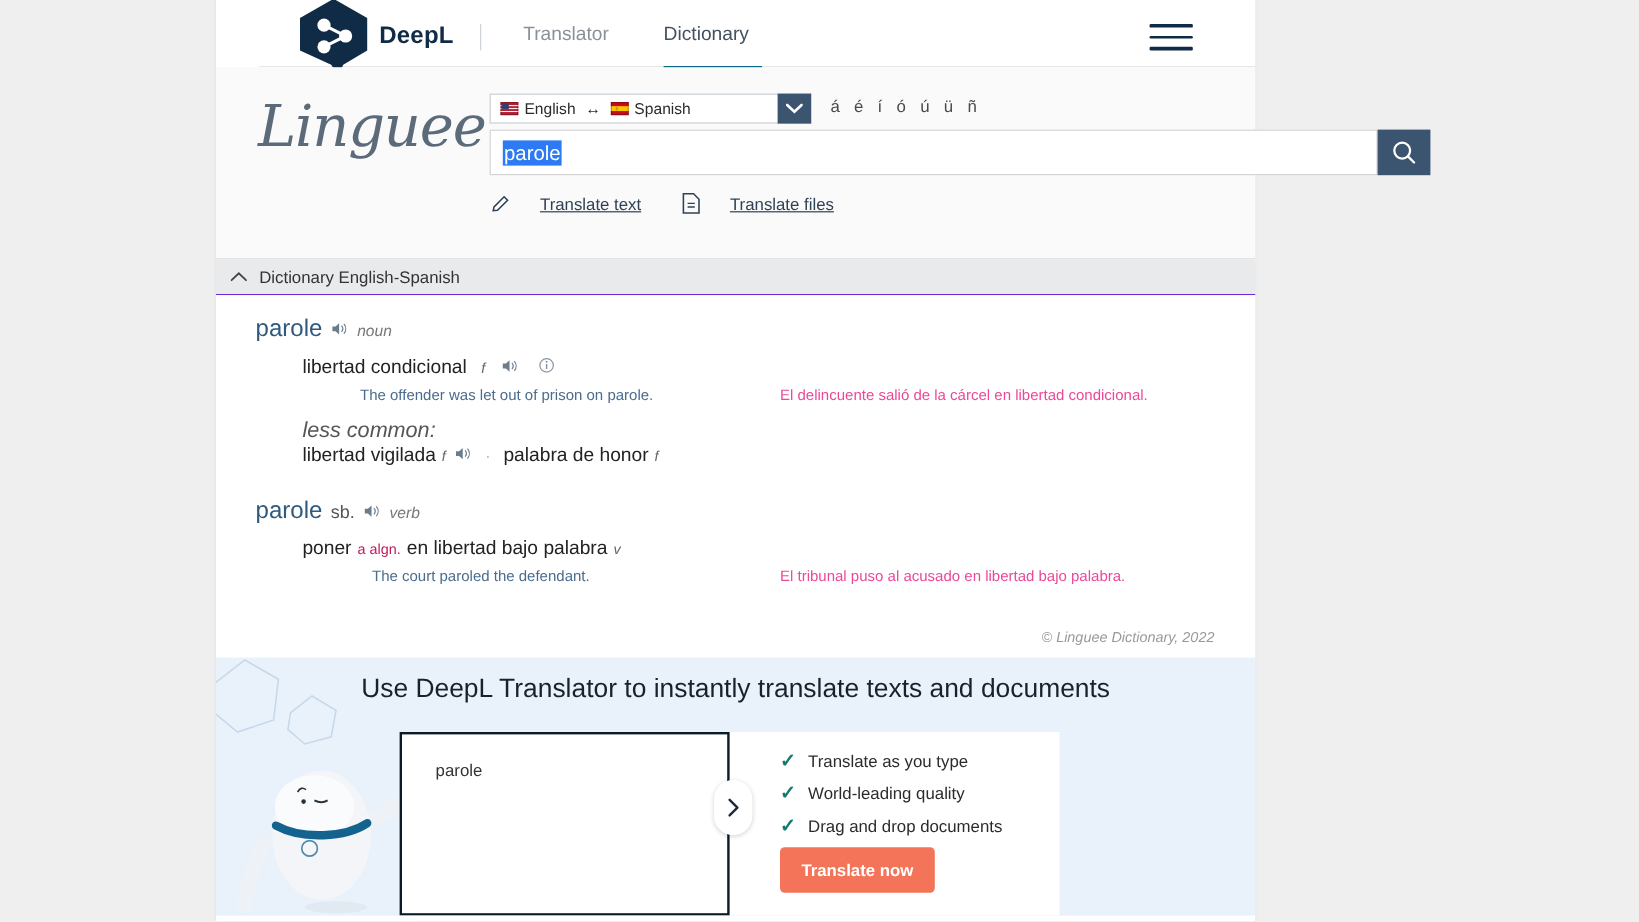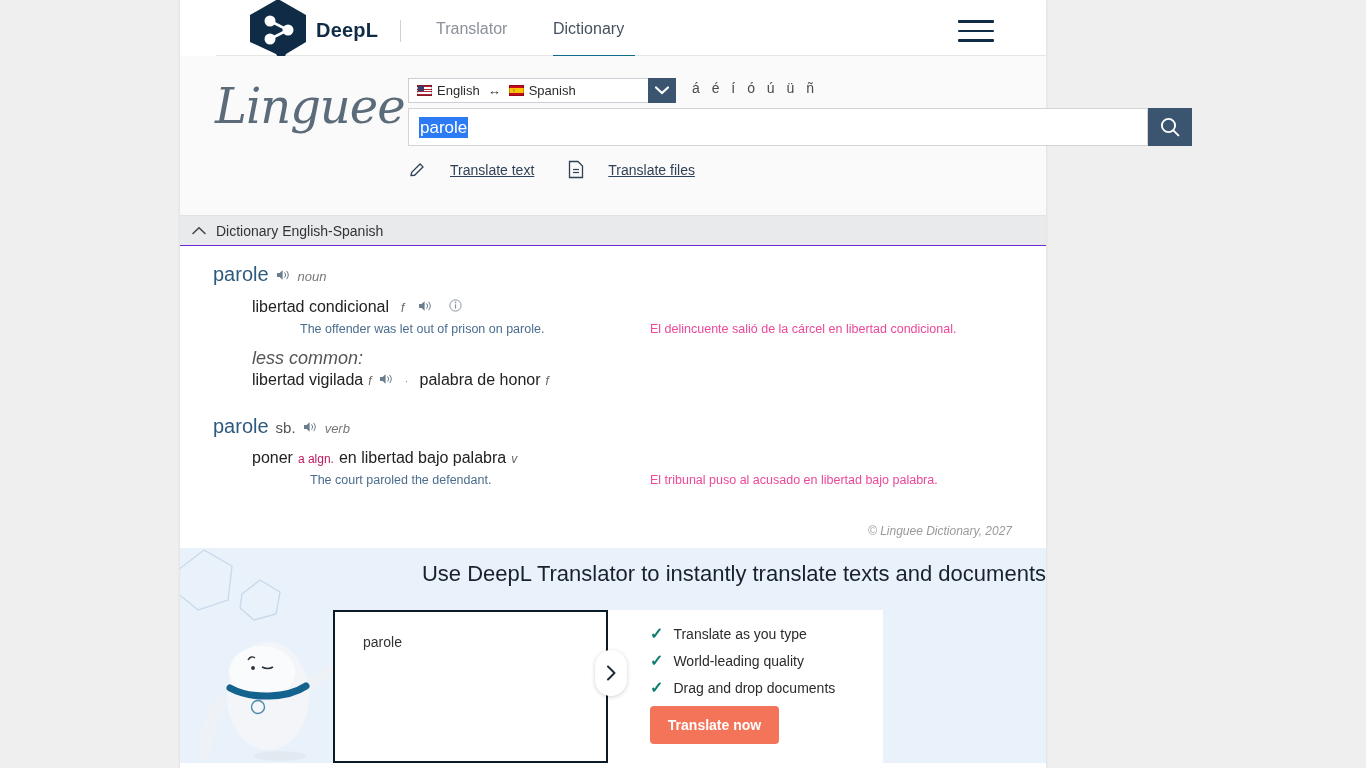--- a/index.html
+++ b/index.html
@@ -153,21 +153,21 @@
     position: absolute; right: 34px; bottom: 10px;
     font-size: 12px; font-style: italic; color: #9a9a9a;
   }
 
   
   .promo {
     position: relative; background: #e9f2fb; height: 215px; overflow: hidden;
   }
   .promo-title {
     position: absolute; left: 0; right: 0; top: 13px;
-    text-align: right; font-size: 22px; color: #19222c;
+    text-align: center; font-size: 22px; color: #19222c;
   }
   .promo-card {
     position: absolute; left: 153px; top: 62px; width: 550px; height: 153px;
     background: #fff; display: flex;
   }
   .promo-input {
     width: 275px; height: 153px; border: 2px solid #0b1a27; background: #fff;
     position: relative;
   }
   .promo-input-text {
@@ -342,21 +342,21 @@
       <div class="trans-line" style="left:72px; top:203px;">
         <span>poner</span>
         <span class="small-sb">a algn.</span>
         <span>en libertad bajo palabra</span>
         <span class="gender">v</span>
       </div>
 
       <div class="example-src" style="left:120px; top:227px;margin-left:10px;">The court paroled the defendant.</div>
       <div class="example-tgt" style="left:470px; top:227px;">El tribunal puso al acusado en libertad bajo palabra.</div>
 
-      <div class="copyright">© Linguee Dictionary, 2027</div>
+      <div class="copyright">© Linguee Dictionary, 2022</div>
     </div>
 
     <div class="promo">
 
       <svg class="deco" style="left:-6px; top:0;" width="190" height="120" viewBox="0 0 190 120">
         <path d="M4 22 L30 2 L58 18 L54 52 L24 62 L2 44 Z" stroke="#c6d8ea" stroke-width="1.3" fill="none"></path>
         <path d="M68 46 L86 32 L106 44 L102 66 L80 72 L66 60 Z" stroke="#c6d8ea" stroke-width="1.3" fill="none"></path>
       </svg>
       <svg class="deco" style="left:10px; top:50px;" width="200" height="170" viewBox="0 0 200 170">
         <ellipse cx="90" cy="158" rx="26" ry="5" fill="#dfe7ef" opacity=".8"></ellipse>

